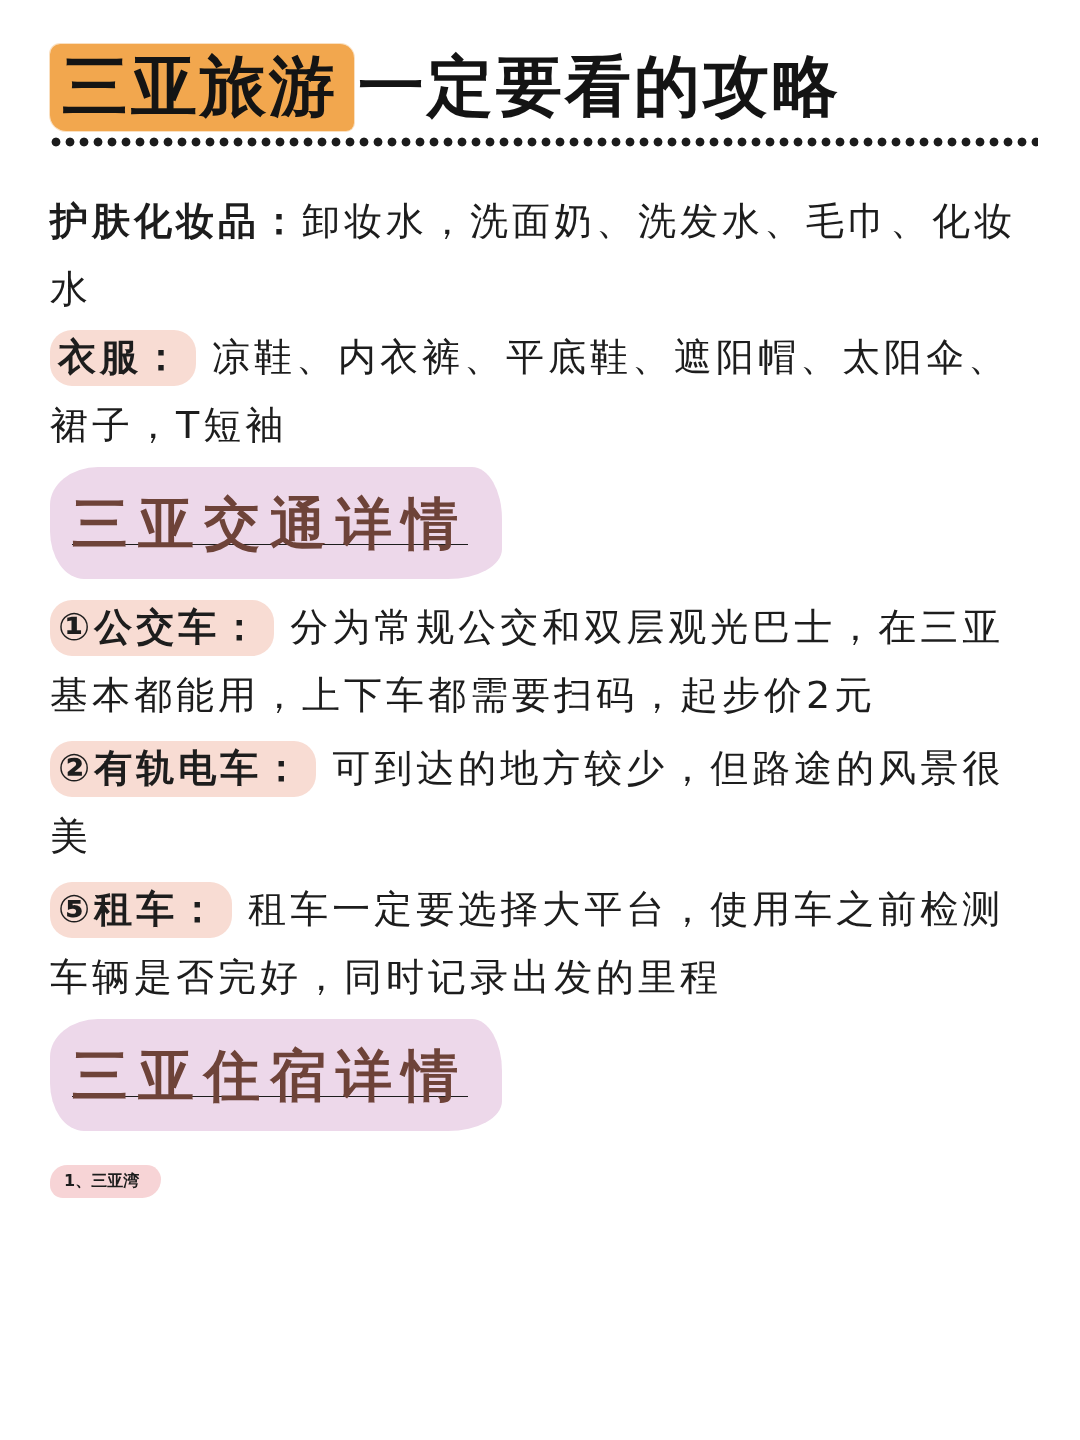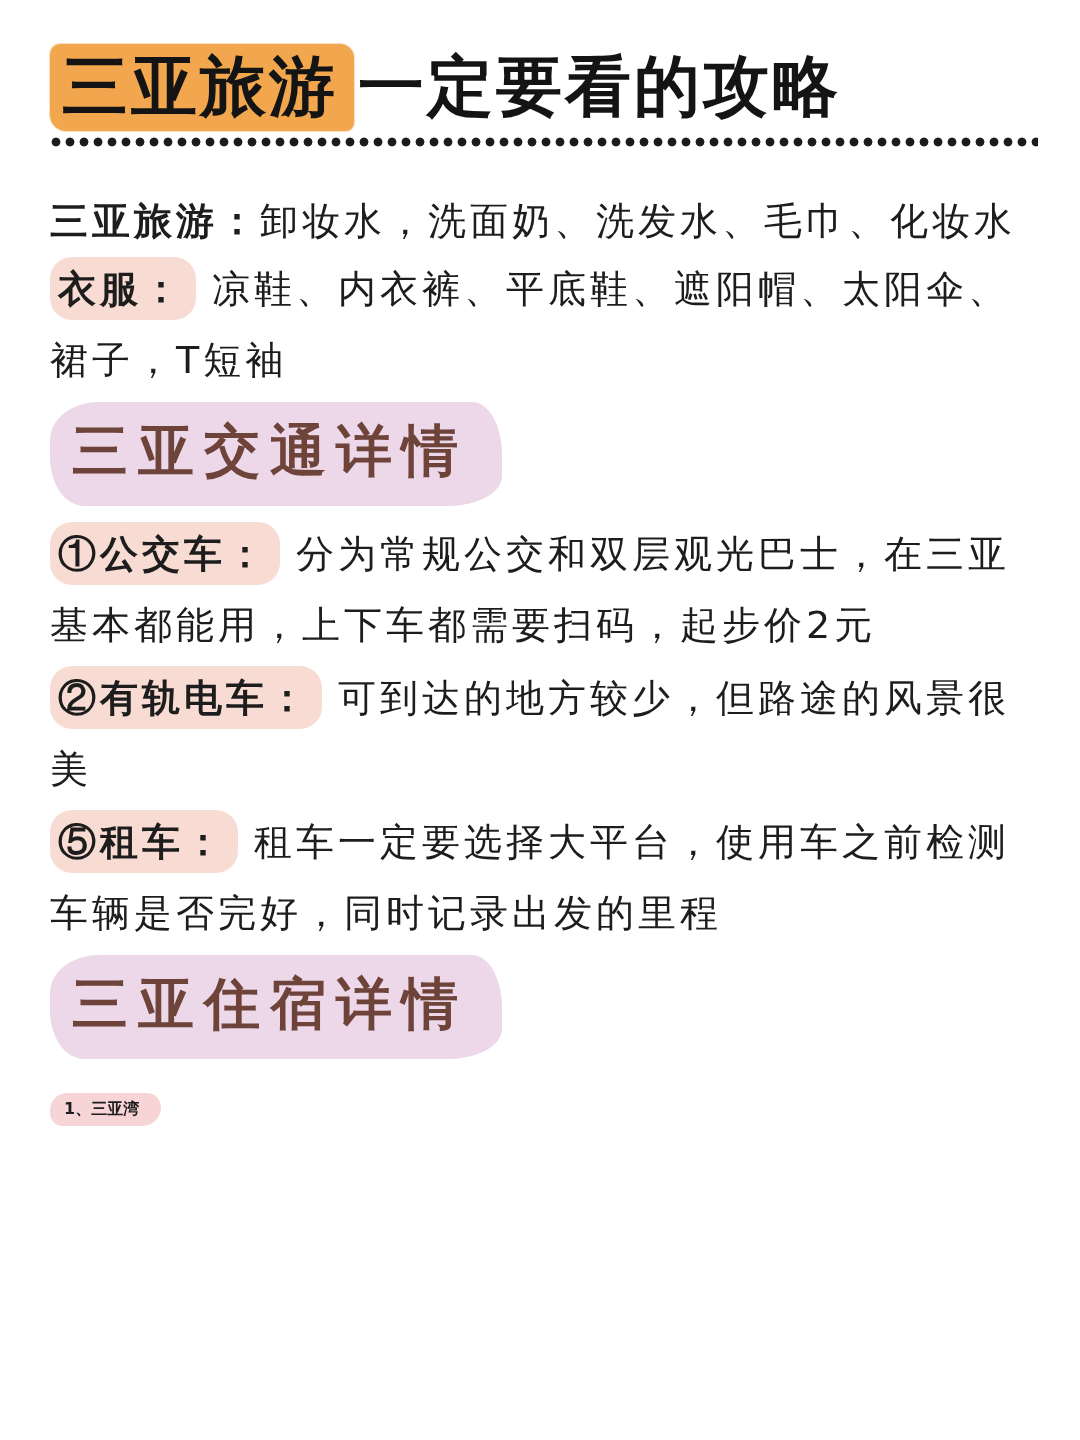--- a/index.html
+++ b/index.html
@@ -64,38 +64,38 @@
     letter-spacing: 4px;
     color: var(--body-text);
     font-weight: 500;
   }
   .packing { margin-top: 38px; }
 
   .label-plain { font-weight: 600; }
   .hl-keyword {
     background: var(--keyword-highlight);
     border-radius: 22px;
-    padding: 13px 12px 7px 8px;
+    padding: 5px 12px 7px 8px;
     font-weight: 600;
-    font-family: Liberation Mono, monospace;
   }
   .hl-entry {
     background: var(--entry-highlight);
     border-radius: 24px 20px 26px 18px;
     padding: 6px 22px 8px 14px;
     font-weight: 600;
   }
 
   
   .section-heading { margin-top: 8px; }
   .heading-blob {
     display: inline-block;
     background: var(--heading-highlight);
     border-radius: 48px 30px 54px 34px / 38px 52px 30px 48px;
-    padding: 12px 34px 16px 22px;
+    padding: 20px 34px 16px 22px;
+    text-decoration: underline;
   }
   .heading-blob .heading-text {
     font-size: 56px;
     font-weight: 800;
     letter-spacing: 10px;
     color: var(--heading-text);
   }
 
   .items { margin-top: 14px; }
   .item { margin-bottom: 5px; }
@@ -107,21 +107,21 @@
 
 <div class="page">
 
   <div class="title-row">
     <h1><span class="hl-title">三亚旅游</span><span>一定要看的攻略</span></h1>
   </div>
 
   <div class="dotted-divider"></div>
 
   <section class="packing">
-    <p class="body-line"><span class="label-plain">三亚旅游：</span><span>卸妆水，洗面奶、洗发水、毛巾、化妆水</span></p>
+    <p class="body-line"><span class="label-plain">护肤化妆品：</span><span>卸妆水，洗面奶、洗发水、毛巾、化妆水</span></p>
     <p class="body-line"><span class="hl-keyword">衣服：</span> <span>凉鞋、内衣裤、平底鞋、遮阳帽、太阳伞、裙子，T短袖</span></p>
   </section>
 
   <section>
     <div class="section-heading">
       <span class="heading-blob"><span class="heading-text">三亚交通详情</span></span>
     </div>
     <div class="items">
       <p class="item"><span class="hl-keyword">①公交车：</span> <span>分为常规公交和双层观光巴士，在三亚基本都能用，上下车都需要扫码，起步价2元</span></p>
       <p class="item"><span class="hl-keyword">②有轨电车：</span> <span>可到达的地方较少，但路途的风景很美</span></p>

